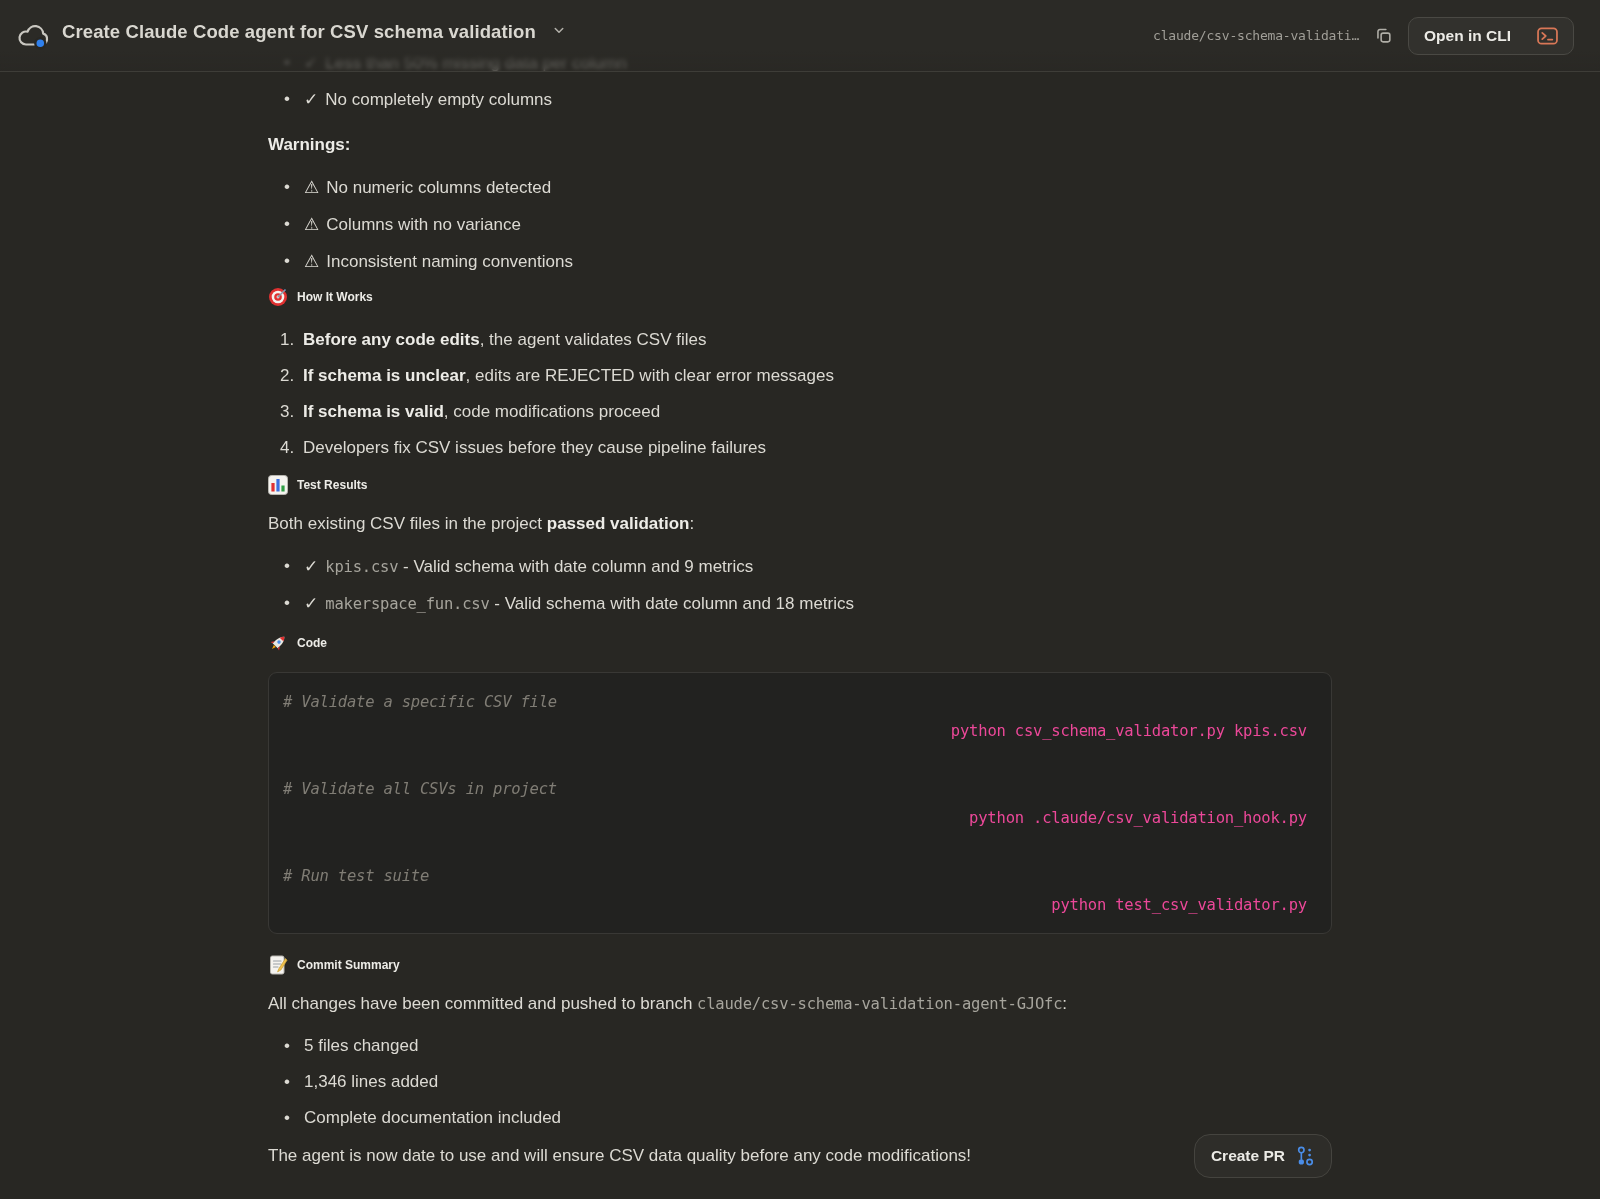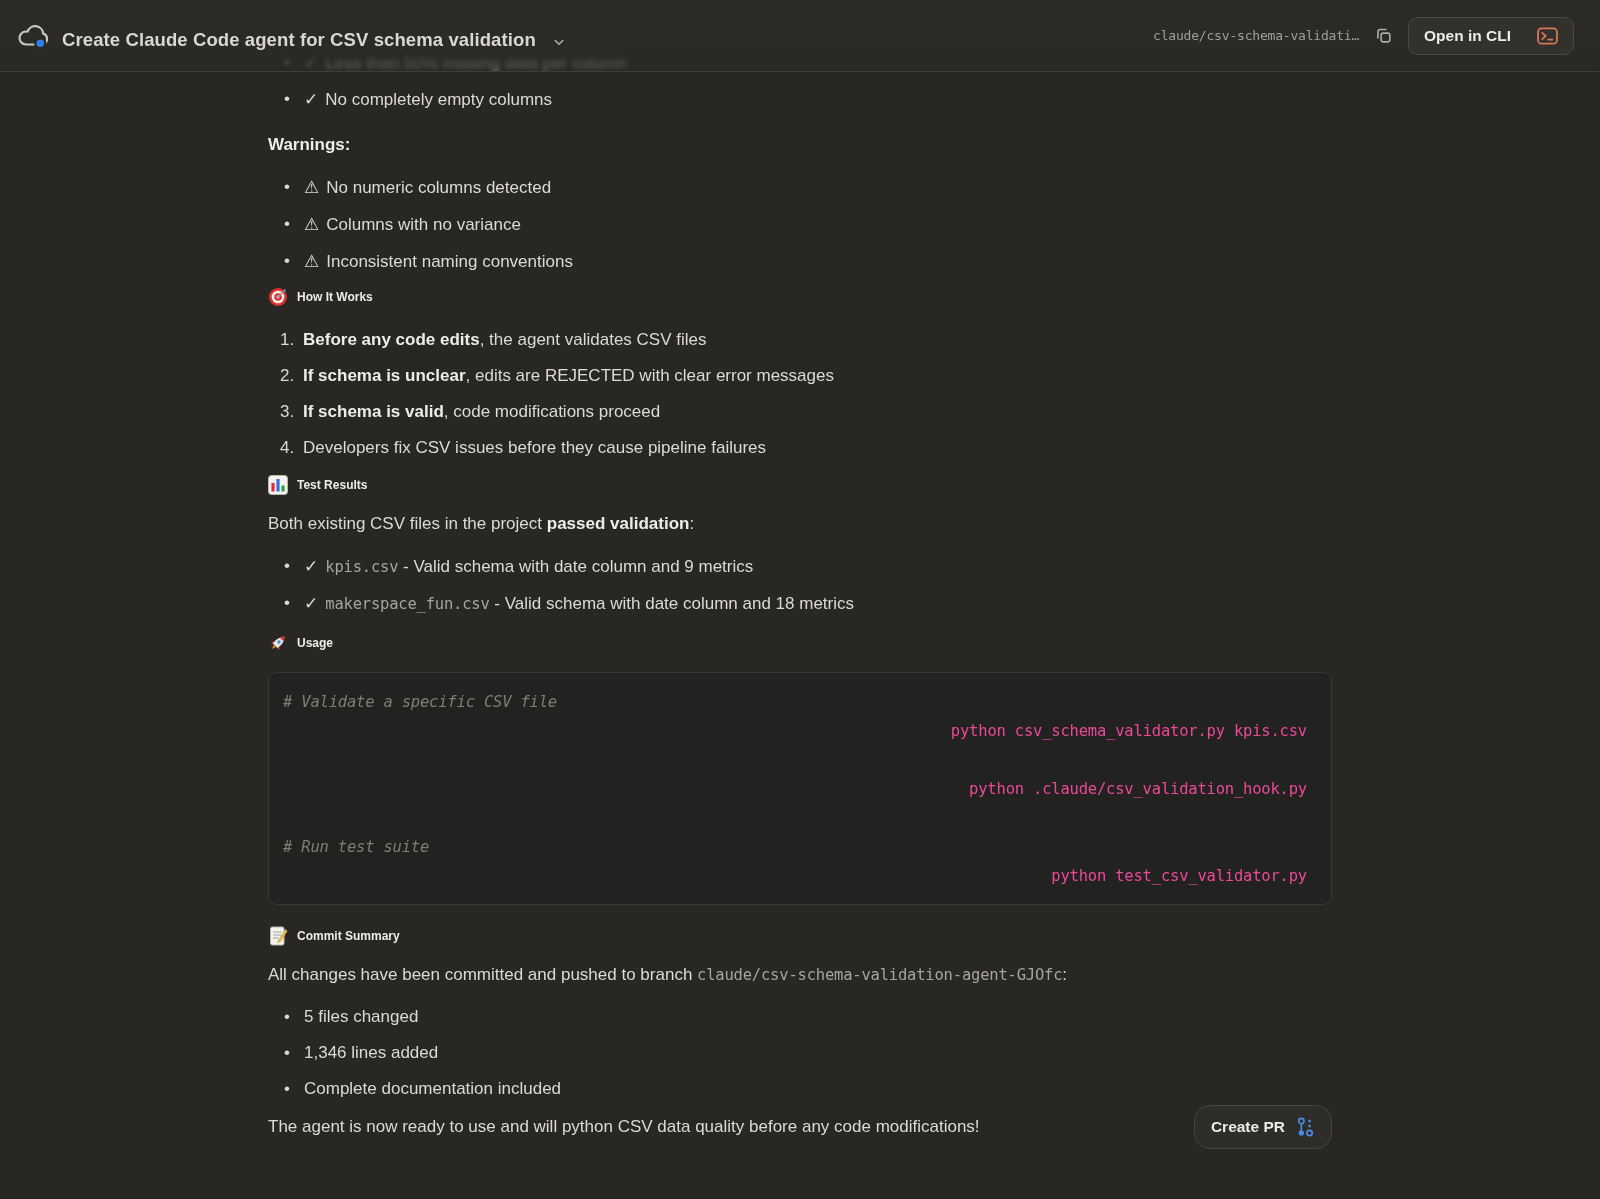--- a/index.html
+++ b/index.html
@@ -13,21 +13,21 @@
   
   .topbar {
     position: fixed; top: 0; left: 0; right: 0; height: 72px;
     display: flex; align-items: center; justify-content: space-between;
     padding: 0 26px 0 16px;
     background: linear-gradient(to bottom, #2b2a26 0%, #2b2a26 72%, rgba(43,42,38,0.55) 100%);
     backdrop-filter: blur(2px);
     border-bottom: 1px solid #3e3d38;
     z-index: 10;
   }
-  .topbar-left { display: flex; align-items: flex-end; gap: 12px; }
+  .topbar-left { display: flex; align-items: flex-start; gap: 12px; }
   .topbar-title { font-size: 18.5px; font-weight: 600; color: #d9d7d0; letter-spacing: 0.1px; }
   .chev { margin-left: 2px; display: inline-flex; }
   .topbar-right { display: flex; align-items: center; gap: 15px; }
   .branch {
     font-family: "DejaVu Sans Mono", "Liberation Mono", monospace;
     font-size: 13px; color: #a19f98; letter-spacing: -0.2px;
   }
   .icon-btn { display: inline-flex; align-items: center; cursor: pointer; }
   .cli-btn {
     display: inline-flex; align-items: center; gap: 26px;
@@ -224,29 +224,30 @@
         <g transform="rotate(45 10 10)">
           <path d="M10 1 C12.6 3.4 13.6 7 13.6 10.4 L13.6 14 L6.4 14 L6.4 10.4 C6.4 7 7.4 3.4 10 1 Z" fill="#e8e6e0"></path>
           <path d="M10 1 C11.2 2.1 12 3.5 12.6 5 L7.4 5 C8 3.5 8.8 2.1 10 1 Z" fill="#e03131"></path>
           <circle cx="10" cy="8.6" r="1.7" fill="#4a8de8"></circle>
           <path d="M6.4 11 L4 14.5 L6.4 14 Z" fill="#e03131"></path>
           <path d="M13.6 11 L16 14.5 L13.6 14 Z" fill="#e03131"></path>
           <path d="M8.6 14.4 L10 18.6 L11.4 14.4 Z" fill="#f59f00"></path>
         </g>
       </svg>
     </span>
-    <span>Usage</span>
+    <span>Code</span>
   </h3>
 
   <div class="codeblock">
     <div class="code-group">
       <div class="code-comment"># Validate a specific CSV file</div>
       <div class="code-line">python csv_schema_validator.py kpis.csv</div>
     </div>
     <div class="code-group">
+      <div class="code-comment"># Validate all CSVs in project</div>
       <div class="code-line">python .claude/csv_validation_hook.py</div>
     </div>
     <div class="code-group">
       <div class="code-comment"># Run test suite</div>
       <div class="code-line">python test_csv_validator.py</div>
     </div>
   </div>
 
   <h3 class="md h-gap-d">
     <span style="display:inline-flex;">
@@ -263,21 +264,21 @@
 
   <p class="md nowrap"><span>All changes have been committed and pushed to branch </span><code class="inline">claude/csv-schema-validation-agent-GJOfc</code><span>:</span></p>
 
   <ul class="plain gap">
     <li><span>5 files changed</span></li>
     <li><span>1,346 lines added</span></li>
     <li><span>Complete documentation included</span></li>
   </ul>
 
   <div class="footer-row">
-    <span class="nowrap">The agent is now ready to use and will python CSV data quality before any code modifications!</span>
+    <span class="nowrap">The agent is now date to use and will ensure CSV data quality before any code modifications!</span>
     <button class="pr-btn">
       <span>Create PR</span>
       <span style="display:inline-flex;">
         <svg width="20" height="22" viewBox="0 0 20 24" fill="none">
           <circle cx="6" cy="5.5" r="2.9" stroke="#4a8de8" stroke-width="1.8"></circle>
           <path d="M6 8.6 V15.4" stroke="#4a8de8" stroke-width="1.8" stroke-linecap="round"></path>
           <circle cx="6" cy="18.5" r="2.9" fill="#4a8de8"></circle>
           <circle cx="15" cy="5.5" r="1.5" fill="#4a8de8"></circle>
           <circle cx="15" cy="11" r="1.5" fill="#4a8de8"></circle>
           <circle cx="15" cy="18.5" r="2.9" stroke="#4a8de8" stroke-width="1.8"></circle>

